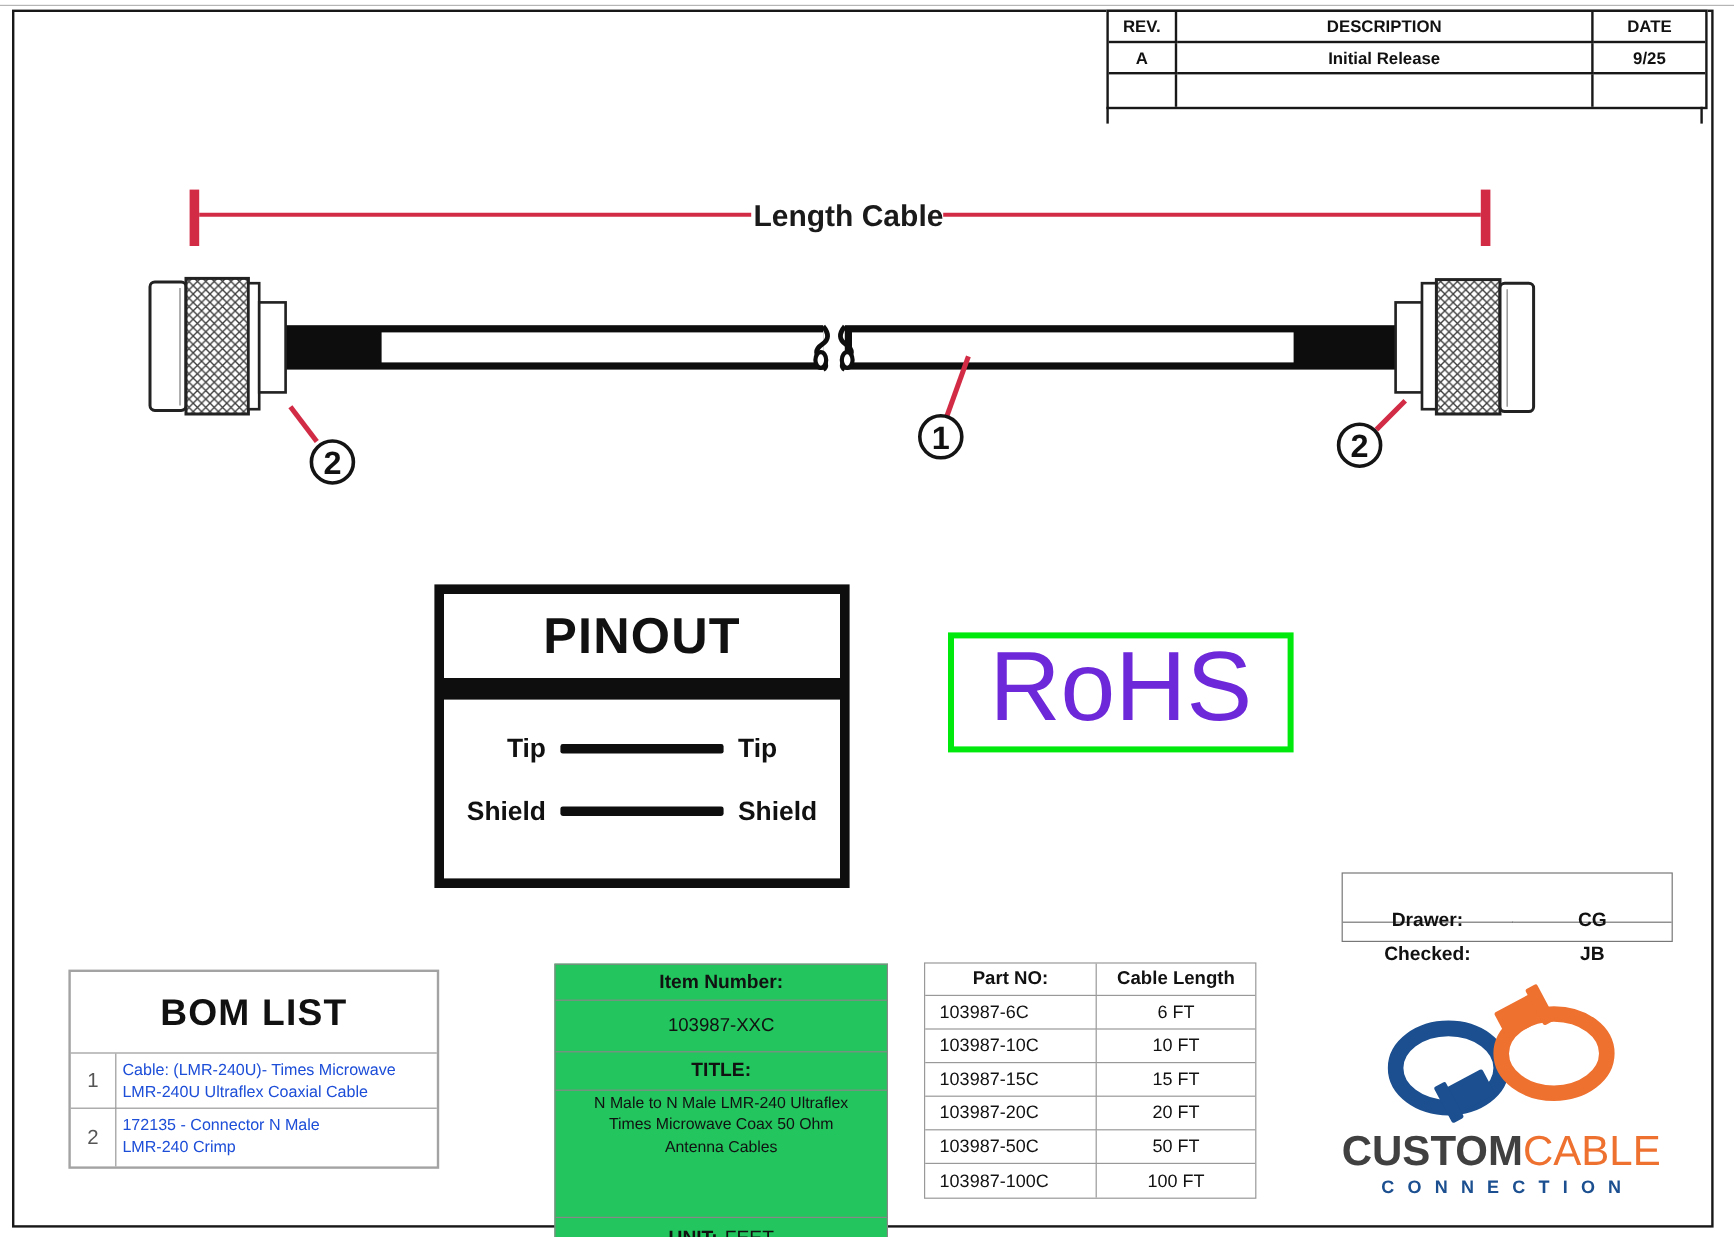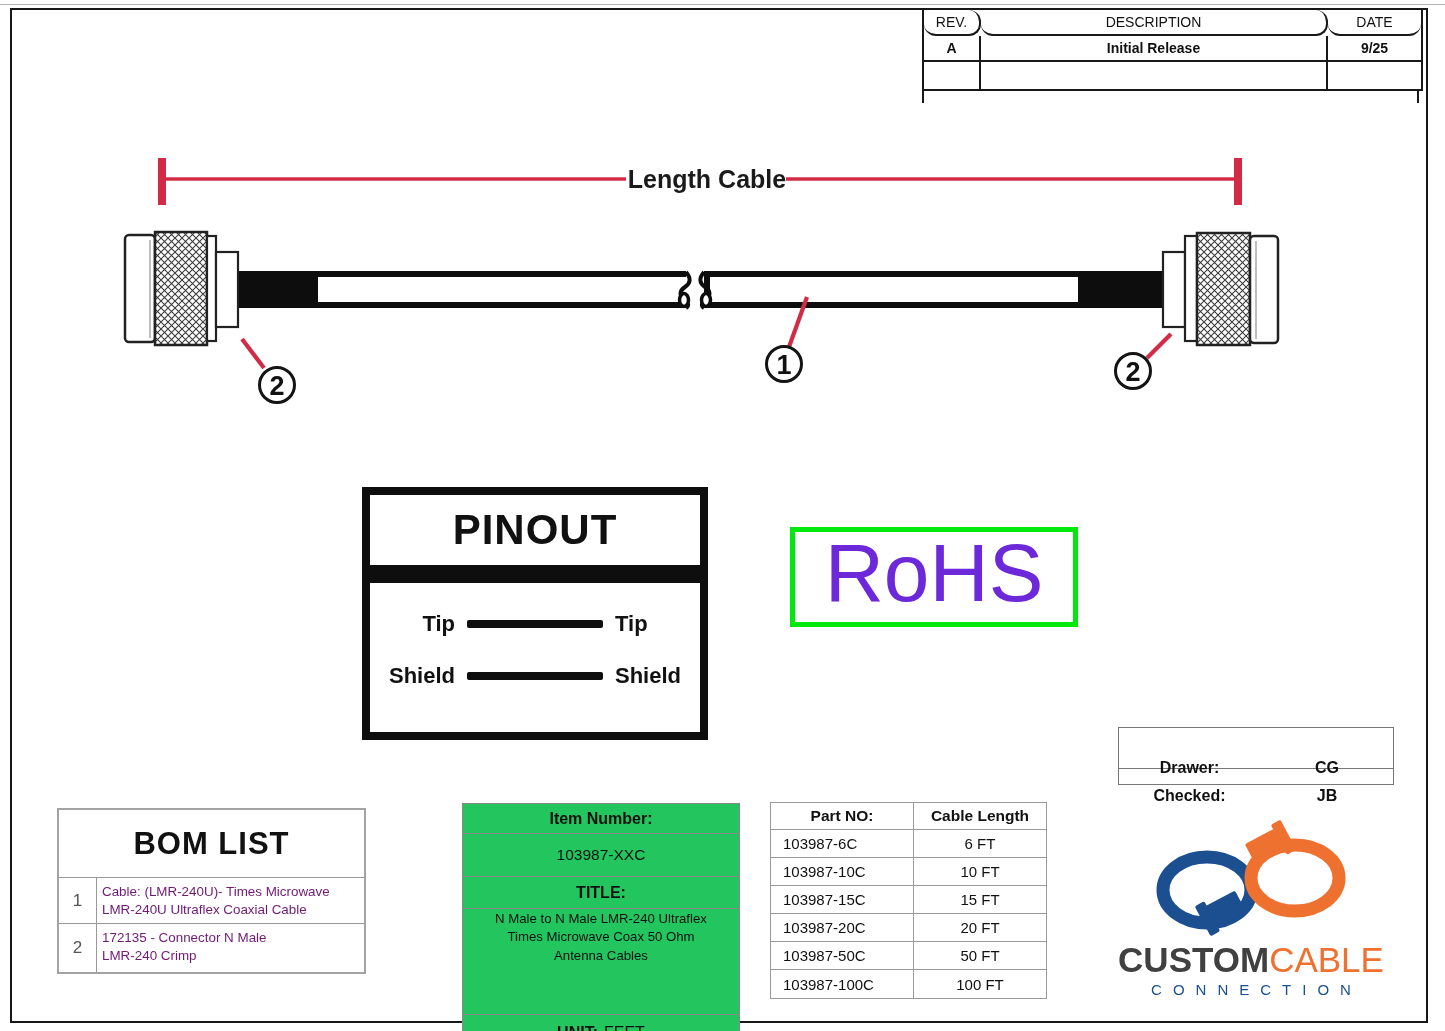--- a/index.html
+++ b/index.html
@@ -14,21 +14,21 @@
   .top-hairline{position:absolute;top:4px;left:0;width:1445px;height:1px;background:#b5b5b5;}
   .page-border{position:absolute;left:10px;top:8px;width:1414px;height:1011px;border:2px solid #181818;}
 
   
   .rev-table{position:absolute;left:922px;top:8px;width:497px;border:2px solid #181818;background:#fff;
     display:grid;grid-template-columns:57px 347px 93px;grid-template-rows:26px 26px 27px;}
   .rev-table .c{display:flex;align-items:center;justify-content:center;
     border-right:2px solid #181818;border-bottom:2px solid #181818;font-size:14px;font-weight:700;}
   .rev-table .c.last-col{border-right:none;}
   .rev-table .c.last-row{border-bottom:none;}
-  .rev-table .c.hdr{font-weight:400;border-radius:12px;}
+  .rev-table .c.hdr{font-weight:700;}
   .rev-stub{position:absolute;top:89px;width:2px;height:14px;background:#181818;}
 
   
   .pinout{position:absolute;left:362px;top:487px;width:346px;height:253px;border:8px solid #0e0e0e;
     box-sizing:border-box;background:#fff;}
   .pinout .hd{height:70px;display:flex;align-items:center;justify-content:center;
     font-size:42px;font-weight:700;letter-spacing:1px;}
   .pinout .bar{height:18px;background:#0e0e0e;}
   .pinout .row{display:flex;align-items:center;justify-content:center;height:30px;margin-top:26px;}
   .pinout .row + .row{margin-top:22px;}
@@ -51,21 +51,21 @@
   .approval .c.last-row{border-bottom:none;}
 
   
   .bom{position:absolute;left:57px;top:808px;width:305px;border:2px solid #a3a3a3;background:#fff;}
   .bom .hd{height:67px;display:flex;align-items:center;justify-content:center;
     font-size:31px;font-weight:700;letter-spacing:1px;border-bottom:1px solid #999;}
   .bom .row{display:grid;grid-template-columns:38px 1fr;}
   .bom .row + .row{border-top:1px solid #999;}
   .bom .no{display:flex;align-items:center;justify-content:center;color:#555;font-size:17px;
     border-right:1px solid #999;}
-  .bom .desc{padding:5px 4px 5px 5px;font-size:13.4px;line-height:1.34;color:#701a75;}
+  .bom .desc{padding:5px 4px 5px 5px;font-size:13.4px;line-height:1.34;color:#1d4ed8;}
   .bom .row1{height:45px;}
   .bom .row2{height:48px;}
 
   
   .itemtbl{position:absolute;left:462px;top:803px;width:276px;border:1.5px solid #888;background:#22c55e;}
   .itemtbl .r{display:flex;flex-direction:column;align-items:center;justify-content:center;}
   .itemtbl .r + .r{border-top:1px solid #888;}
   .itemtbl .r1{height:29px;font-size:16px;font-weight:700;}
   .itemtbl .r2{height:42px;font-size:15.5px;}
   .itemtbl .r3{height:31px;font-size:16px;font-weight:700;}
@@ -82,21 +82,21 @@
   .parttbl .c.len{justify-content:center;}
   .parttbl .c.last-col{border-right:none;}
   .parttbl .c.last-row{border-bottom:none;}
 
   
   .logo{position:absolute;left:1085px;top:820px;width:332px;text-align:center;}
   .logo svg{display:block;margin:0 auto;}
   .logo .wordmark{margin-top:4px;font-size:35px;font-weight:700;line-height:36px;white-space:nowrap;}
   .logo .wordmark .custom{color:#404040;}
   .logo .wordmark .cable{color:#ee7130;font-weight:400;}
-  .logo .connection{margin-top:3px;font-size:15px;font-weight:400;color:#1b4f8f;
+  .logo .connection{margin-top:3px;font-size:15px;font-weight:700;color:#1b4f8f;
     letter-spacing:11px;margin-right:-11px;}
 </style>
 </head>
 <body>
 
 <div class="top-hairline"></div>
 <div class="page-border"></div>
 
 <div class="rev-table">
   <div class="c hdr">REV.</div>

